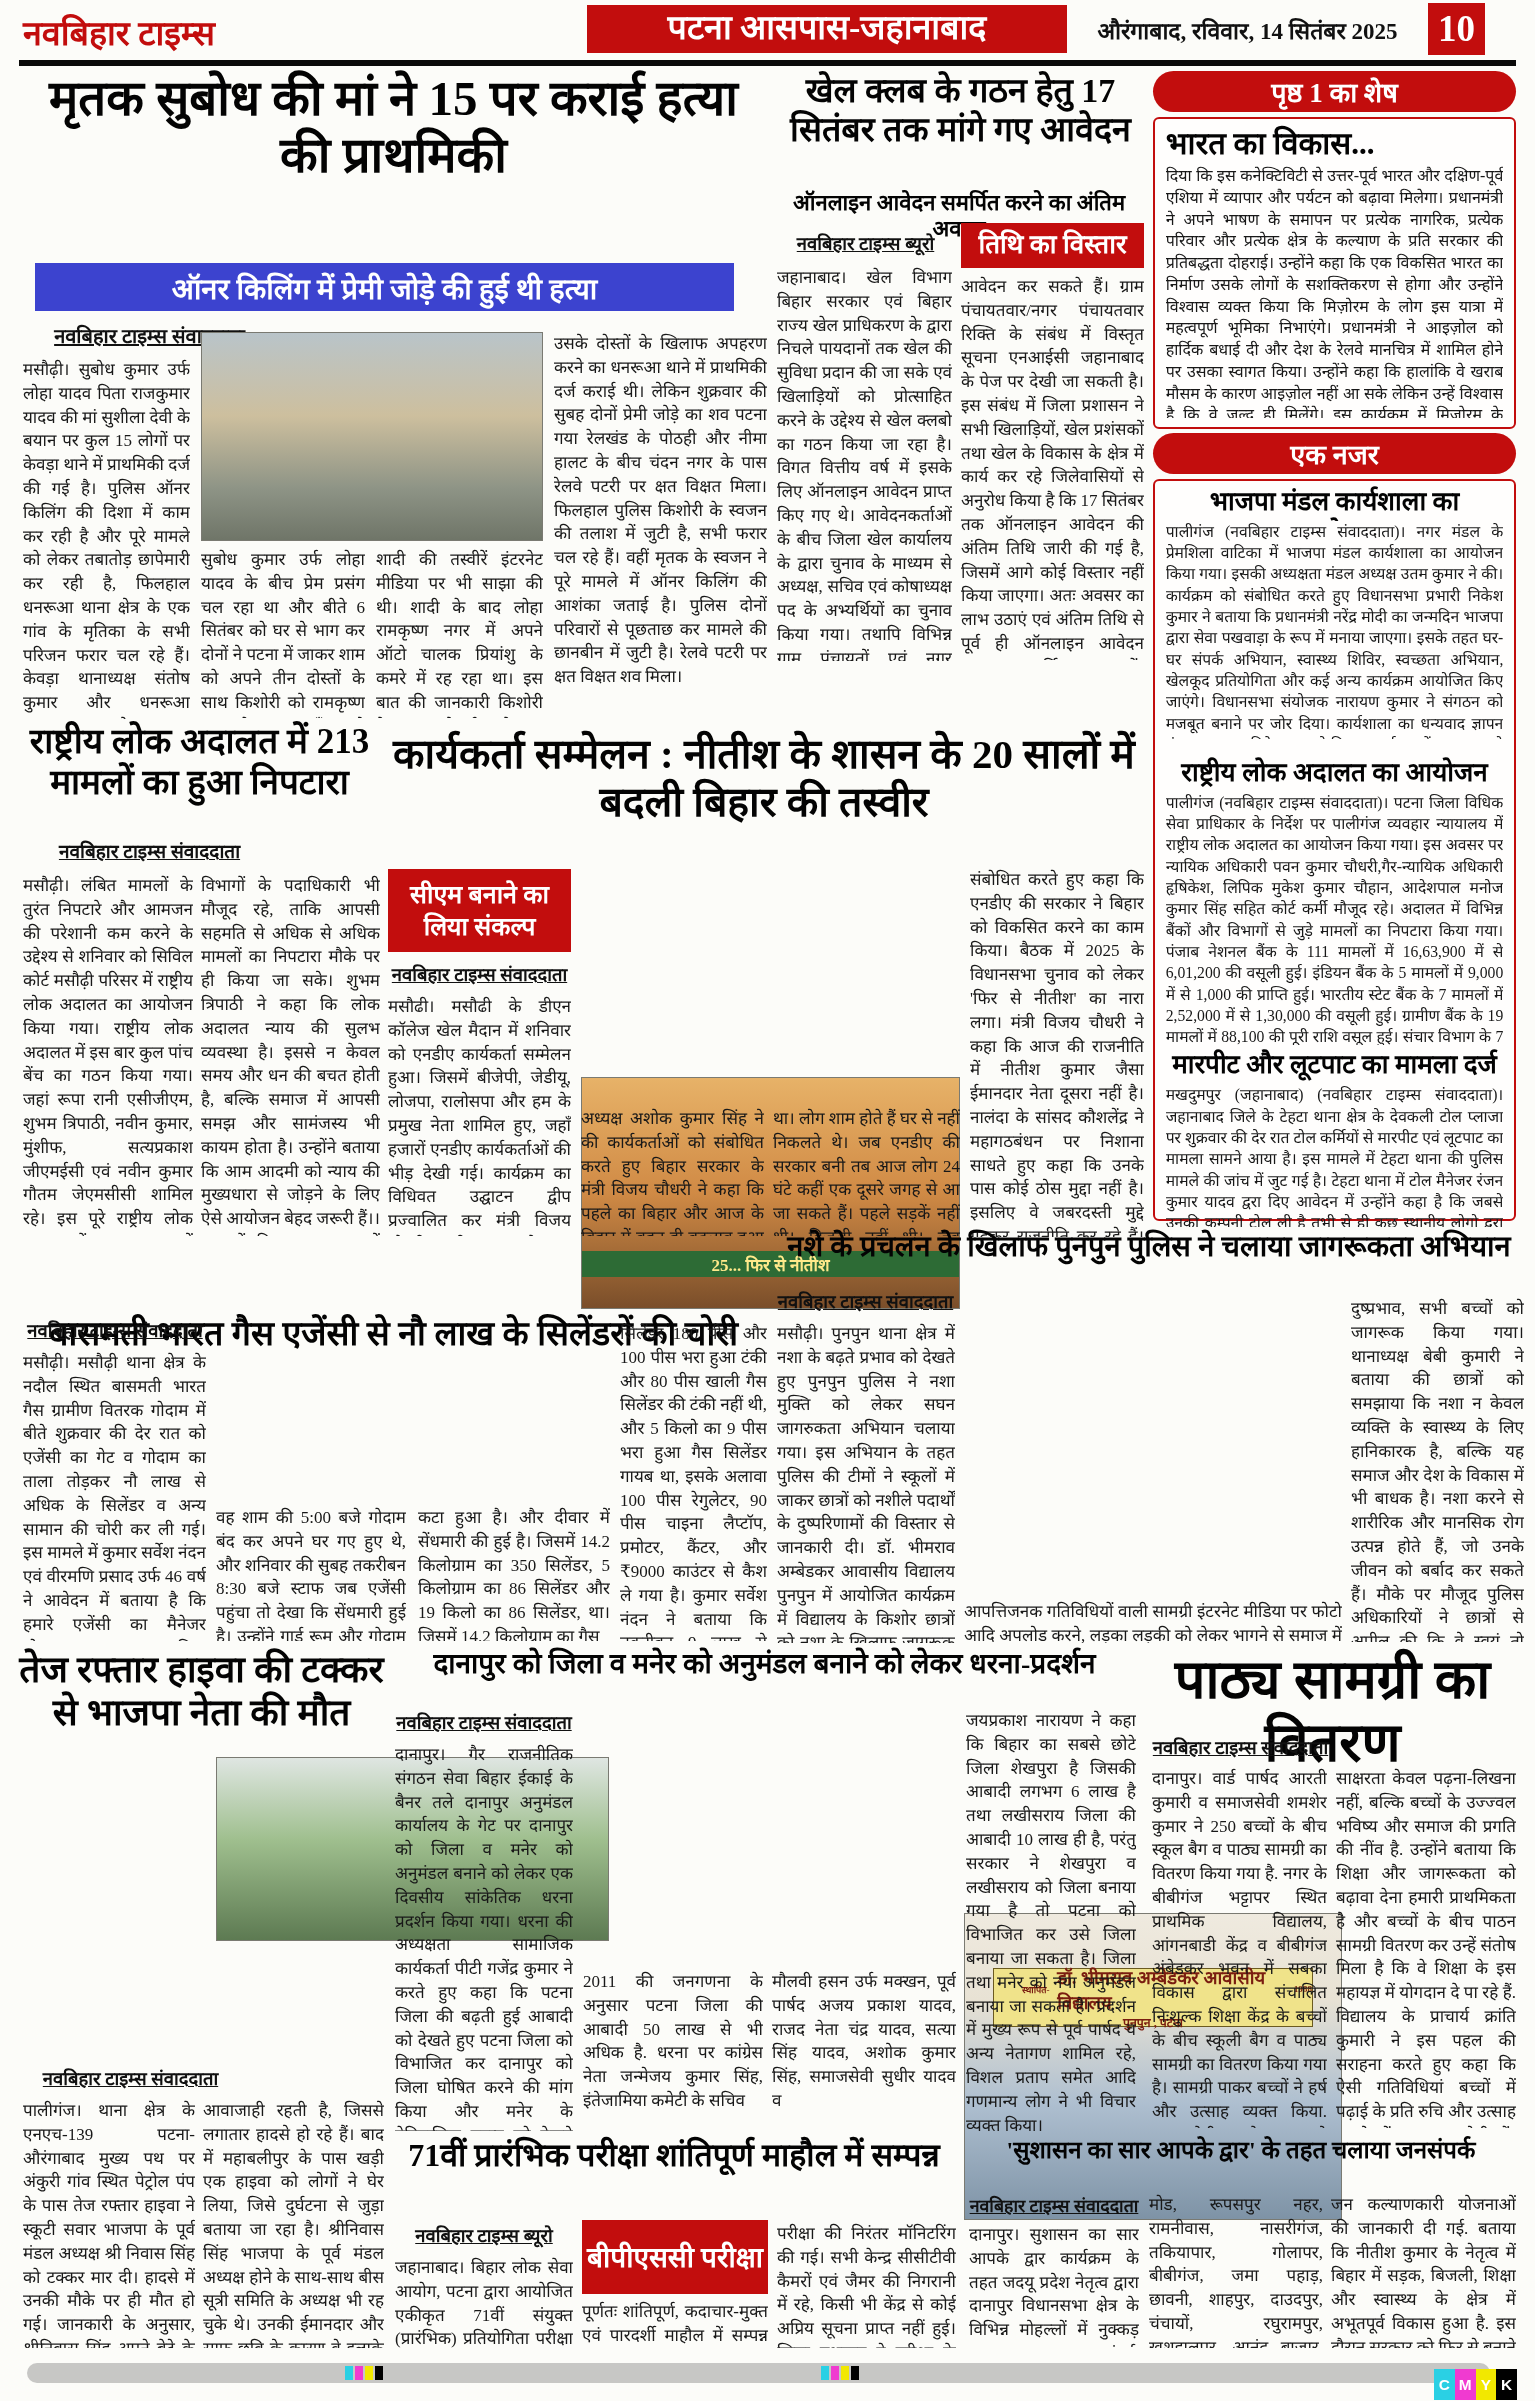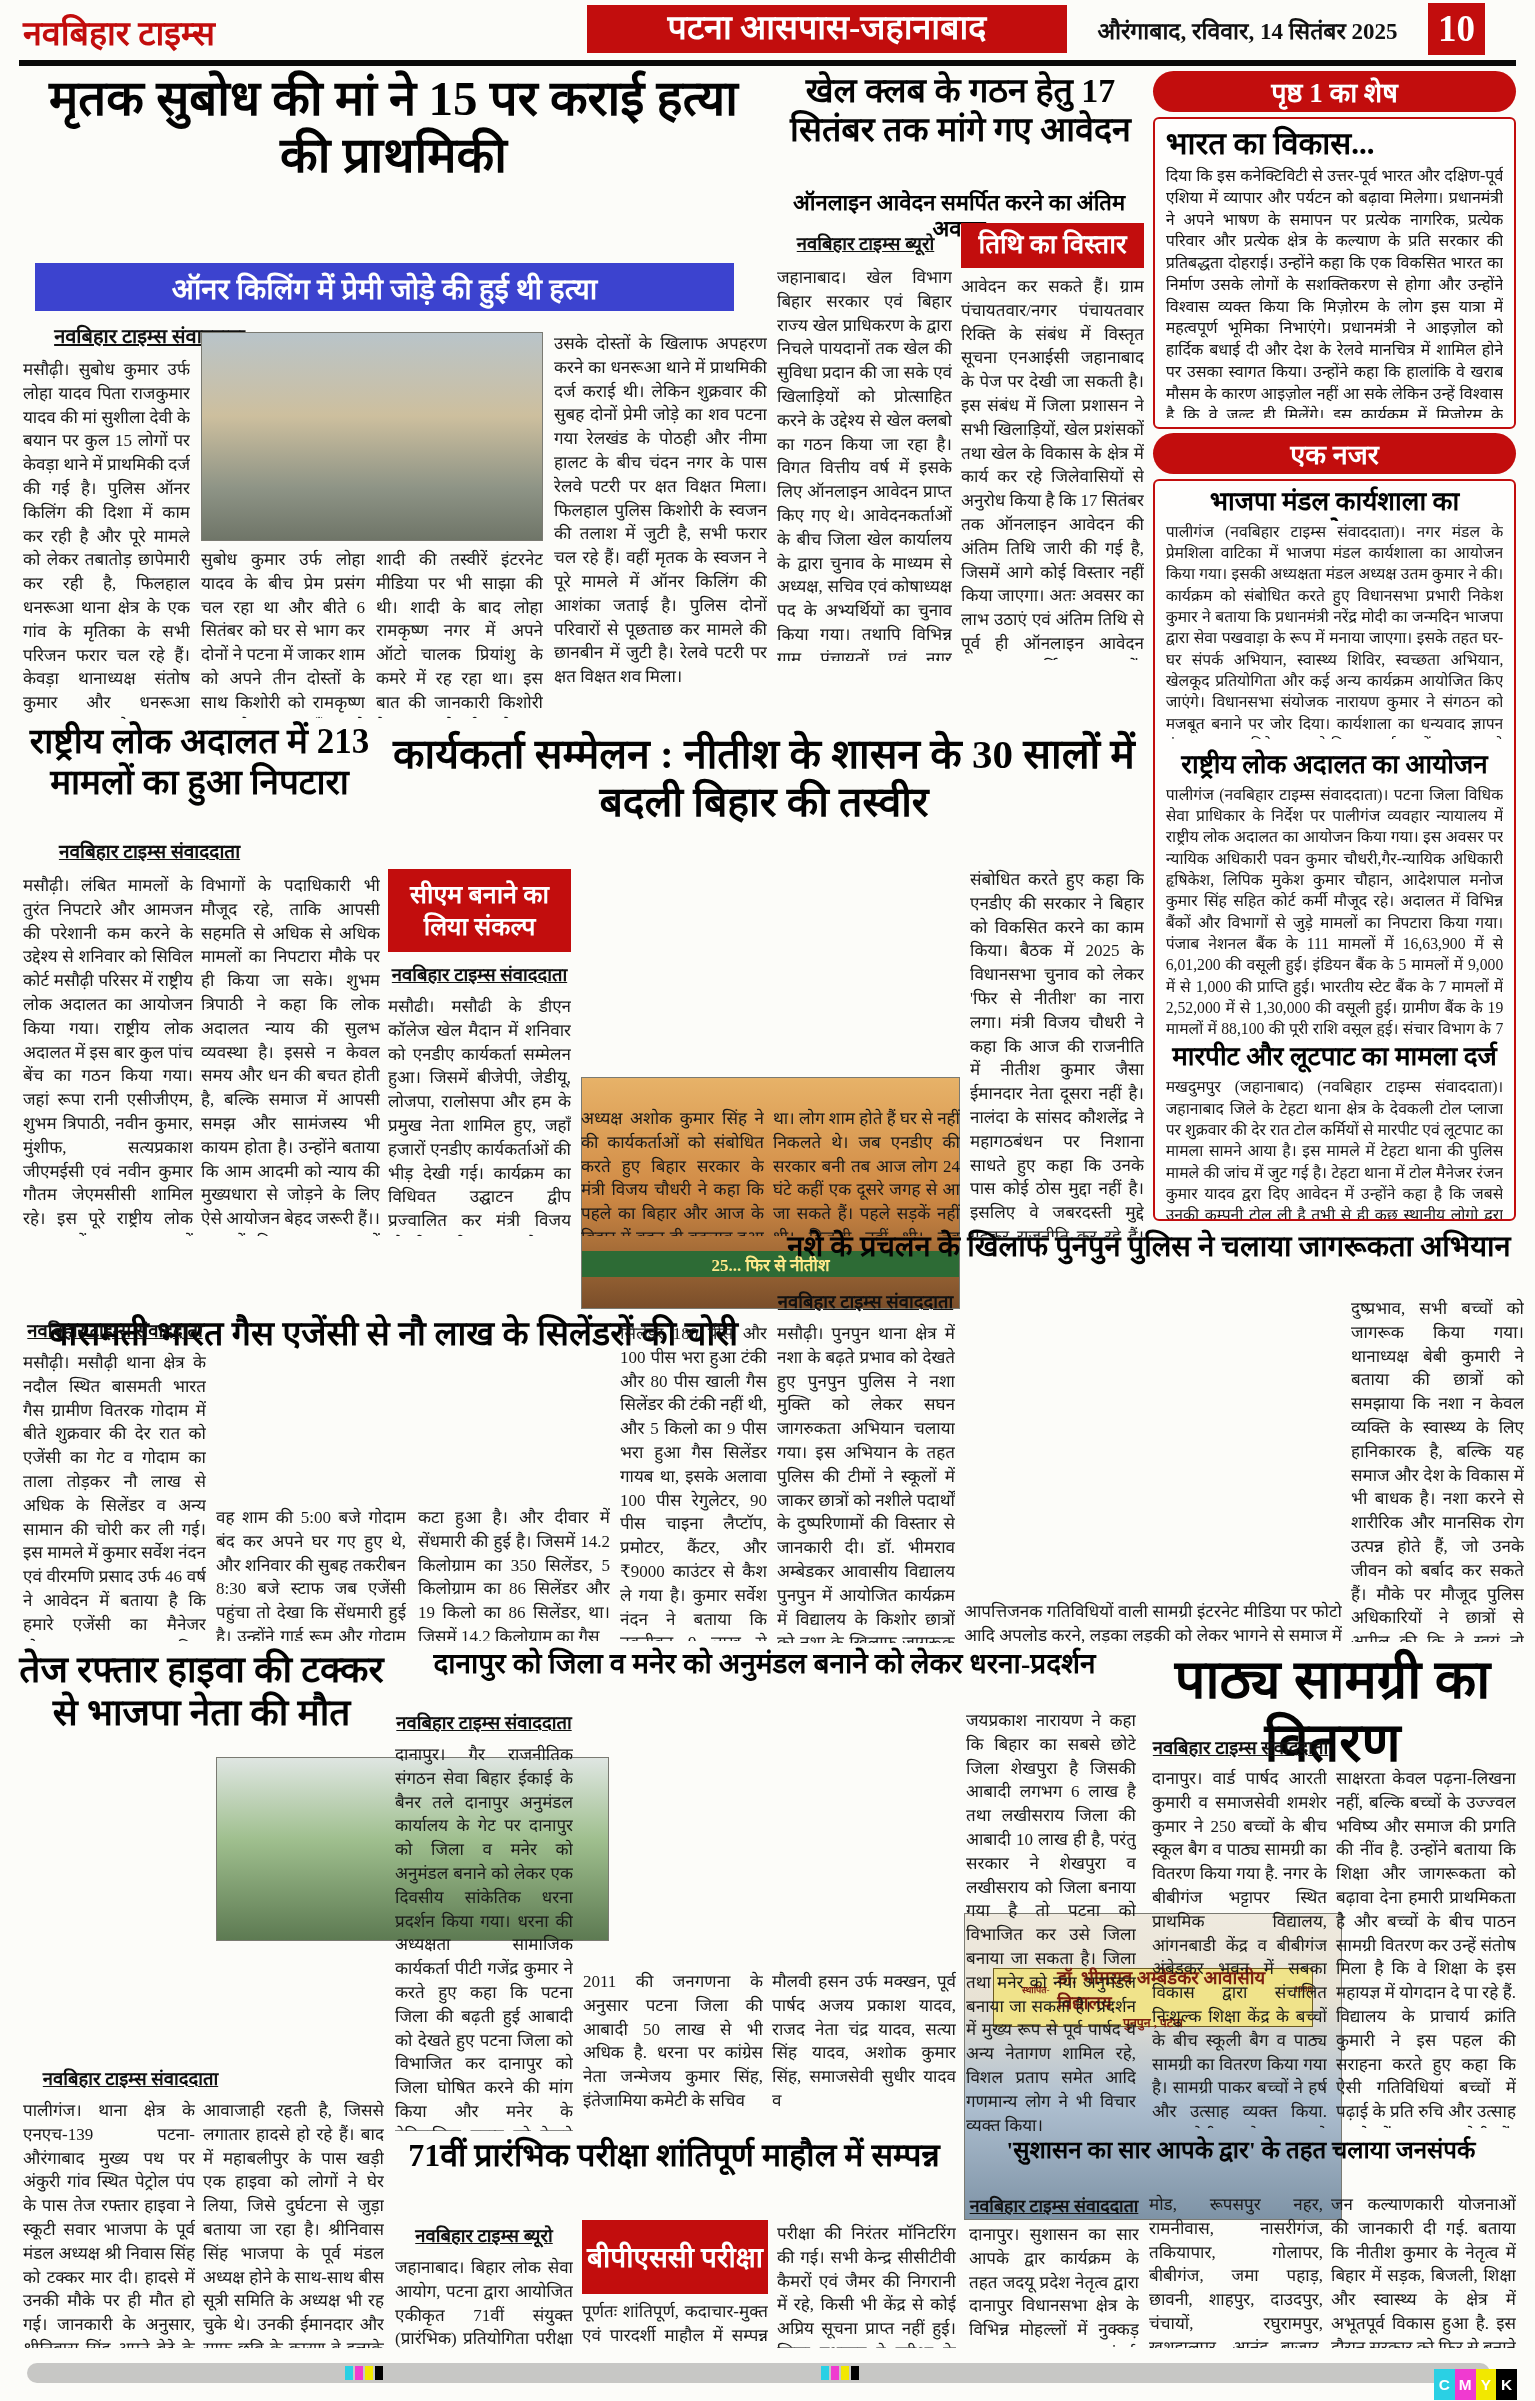--- a/index.html
+++ b/index.html
@@ -56,32 +56,32 @@
   <div class="abs redframe" style="left:1153px;top:117px;width:363px;height:312px;padding:6.1px 10.7px;">
     <div class="railhead" style="font-size:31px;text-align:left;height:40px;overflow:hidden;">भारत का विकास...</div>
     <div class="railbody" style="font-size:16px;height:253px;">दिया कि इस कनेक्टिविटी से उत्तर-पूर्व भारत और दक्षिण-पूर्व एशिया में व्यापार और पर्यटन को बढ़ावा मिलेगा। प्रधानमंत्री ने अपने भाषण के समापन पर प्रत्येक नागरिक, प्रत्येक परिवार और प्रत्येक क्षेत्र के कल्याण के प्रति सरकार की प्रतिबद्धता दोहराई। उन्होंने कहा कि एक विकसित भारत का निर्माण उसके लोगों के सशक्तिकरण से होगा और उन्होंने विश्वास व्यक्त किया कि मिज़ोरम के लोग इस यात्रा में महत्वपूर्ण भूमिका निभाएंगे। प्रधानमंत्री ने आइज़ोल को हार्दिक बधाई दी और देश के रेलवे मानचित्र में शामिल होने पर उसका स्वागत किया। उन्होंने कहा कि हालांकि वे खराब मौसम के कारण आइज़ोल नहीं आ सके लेकिन उन्हें विश्वास है कि वे जल्द ही मिलेंगे। इस कार्यक्रम में मिजोरम के राज्यपाल जनरल वी.के. सिंह, मुख्यमंत्री लालदुहोमा, केंद्रीय रेल एवं सूचना व प्रसारण मंत्री अश्विनी वैष्णव सहित अन्य गणमान्य व्यक्ति उपस्थित थे।</div>
   </div>
   <div class="abs redpill" style="left:1153px;top:433px;width:363px;height:41px;font-size:27px;">
       <span>एक नजर</span>
     </div>
   <div class="abs redframe" style="left:1153px;top:479px;width:363px;height:742px;padding:4.6px 10.7px;">
     <div class="railhead" style="font-size:26px;height:35px;overflow:hidden;">भाजपा मंडल कार्यशाला का आयोजन</div>
     <div class="railbody" style="font-size:15.7px;height:218px;">पालीगंज (नवबिहार टाइम्स संवाददाता)। नगर मंडल के प्रेमशिला वाटिका में भाजपा मंडल कार्यशाला का आयोजन किया गया। इसकी अध्यक्षता मंडल अध्यक्ष उतम कुमार ने की। कार्यक्रम को संबोधित करते हुए विधानसभा प्रभारी निकेश कुमार ने बताया कि प्रधानमंत्री नरेंद्र मोदी का जन्मदिन भाजपा द्वारा सेवा पखवाड़ा के रूप में मनाया जाएगा। इसके तहत घर-घर संपर्क अभियान, स्वास्थ्य शिविर, स्वच्छता अभियान, खेलकूद प्रतियोगिता और कई अन्य कार्यक्रम आयोजित किए जाएंगे। विधानसभा संयोजक नारायण कुमार ने संगठन को मजबूत बनाने पर जोर दिया। कार्यशाला का धन्यवाद ज्ञापन मंडल उपाध्यक्ष दिनेश गुप्ता ने किया। कार्यक्रम में मुख्य रूप से पूर्व विधायक राम जन्म शर्मा भाजपा नेता अशोक वर्मा रवींद्र रंजन,रवि गुप्ता, कर्ण गुप्ता सहित कई कार्यकर्ता मौजूद रहे।</div>
-    <div class="railhead" style="font-size:26px;height:35px;overflow:hidden;margin-top:10px;">राष्ट्रीय लोक अदालत का आयोजन</div>
+    <div class="railhead" style="font-size:26px;height:35px;overflow:hidden;margin-top:18px;">राष्ट्रीय लोक अदालत का आयोजन</div>
     <div class="railbody" style="font-size:15.7px;height:253px;">पालीगंज (नवबिहार टाइम्स संवाददाता)। पटना जिला विधिक सेवा प्राधिकार के निर्देश पर पालीगंज व्यवहार न्यायालय में राष्ट्रीय लोक अदालत का आयोजन किया गया। इस अवसर पर न्यायिक अधिकारी पवन कुमार चौधरी,गैर-न्यायिक अधिकारी हृषिकेश, लिपिक मुकेश कुमार चौहान, आदेशपाल मनोज कुमार सिंह सहित कोर्ट कर्मी मौजूद रहे। अदालत में विभिन्न बैंकों और विभागों से जुड़े मामलों का निपटारा किया गया। पंजाब नेशनल बैंक के 111 मामलों में 16,63,900 में से 6,01,200 की वसूली हुई। इंडियन बैंक के 5 मामलों में 9,000 में से 1,000 की प्राप्ति हुई। भारतीय स्टेट बैंक के 7 मामलों में 2,52,000 में से 1,30,000 की वसूली हुई। ग्रामीण बैंक के 19 मामलों में 88,100 की पूरी राशि वसूल हुई। संचार विभाग के 7 मामलों में 8,358 में से 7,344 की प्राप्ति हुई। इसके अलावा आपराधिक मामलों में से 4 में 1 मामले का निष्पादन किया गया। अधिकारियों ने बताया कि लोक अदालत के माध्यम से आम जनता को शीघ्र न्याय और आर्थिक राहत मिलती है, जिससे उन्हें काफी लाभ होता है।</div>
     <div class="railhead" style="font-size:26px;height:35px;overflow:hidden;margin-top:4.6px;">मारपीट और लूटपाट का मामला दर्ज</div>
     <div class="railbody" style="font-size:15.7px;height:143px;">मखदुमपुर (जहानाबाद) (नवबिहार टाइम्स संवाददाता)। जहानाबाद जिले के टेहटा थाना क्षेत्र के देवकली टोल प्लाजा पर शुक्रवार की देर रात टोल कर्मियों से मारपीट एवं लूटपाट का मामला सामने आया है। इस मामले में टेहटा थाना की पुलिस मामले की जांच में जुट गई है। टेहटा थाना में टोल मैनेजर रंजन कुमार यादव द्वरा दिए आवेदन में उन्होंने कहा है कि जबसे उनकी कम्पनी टोल ली है तभी से ही कुछ स्थानीय लोगो द्वरा उन्हें परेशान किया जा रहा है। इस संबंध में पूर्व में भी प्राथमिकी दर्ज की गई थी, वहीं शुक्रवार की देर रात कुछ लोगों द्वारा उनके टोल पर आकर मारपीट किया गया और वाहनों को बगैर टोल लिए भगा दिया गया।</div>
   </div>
 
   <div class="abs hl" style="left:19px;top:722px;width:361px;height:107px;font-size:35px;">राष्ट्रीय लोक अदालत में 213 मामलों का हुआ निपटारा</div>
   <div class="abs byline" style="left:23px;top:838px;width:253px;height:28px;font-size:19px;">नवबिहार टाइम्स संवाददाता</div>
   <div class="abs body" style="left:23px;top:874px;width:170px;height:362px;font-size:17px;">मसौढ़ी। लंबित मामलों के तुरंत निपटारे और आमजन की परेशानी कम करने के उद्देश्य से शनिवार को सिविल कोर्ट मसौढ़ी परिसर में राष्ट्रीय लोक अदालत का आयोजन किया गया। राष्ट्रीय लोक अदालत में इस बार कुल पांच बेंच का गठन किया गया। जहां रूपा रानी एसीजीएम, शुभम त्रिपाठी, नवीन कुमार, मुंशीफ, सत्यप्रकाश जीएमईसी एवं नवीन कुमार गौतम जेएमसीसी शामिल रहे। इस पूरे राष्ट्रीय लोक अदालत में कुल 213 मामलों का निपटारा किया गया, जिसमें बैंक से संबंधित 28 मामले का निष्पादन किया गया। इन बेंचों पर रेलवे, बैंक, बिजली, भूमि विवाद, पारिवारिक मामले और अन्य कई तरह के मामलों का समाधान किया जाएगा। न्यायिक अधिकारियों के साथ-साथ संबंधित</div>
   <div class="abs body" style="left:201px;top:874px;width:179px;height:362px;font-size:17px;">विभागों के पदाधिकारी भी मौजूद रहे, ताकि आपसी सहमति से अधिक से अधिक मामलों का निपटारा मौके पर ही किया जा सके। शुभम त्रिपाठी ने कहा कि लोक अदालत न्याय की सुलभ व्यवस्था है। इससे न केवल समय और धन की बचत होती है, बल्कि समाज में आपसी समझ और सामंजस्य भी कायम होता है। उन्होंने बताया कि आम आदमी को न्याय की मुख्यधारा से जोड़ने के लिए ऐसे आयोजन बेहद जरूरी हैं।।बता दें कि साल 2025 में राष्ट्रीय लोक अदालत का यह तीसरा आयोजन है। इससे पहले दो चरणों में हजारों मामलों का निष्पादन हो चुका है। अदालत</div>
 
-  <div class="abs hl" style="left:384px;top:731px;width:760px;height:132px;font-size:41px;">कार्यकर्ता सम्मेलन : नीतीश के शासन के 30 सालों में बदली बिहार की तस्वीर</div>
+  <div class="abs hl" style="left:384px;top:731px;width:760px;height:132px;font-size:41px;">कार्यकर्ता सम्मेलन : नीतीश के शासन के 20 सालों में बदली बिहार की तस्वीर</div>
   <div class="abs redbox" style="left:388px;top:869px;width:183px;height:83px;font-size:25px;padding:0 7.7px;">सीएम बनाने का लिया संकल्प</div>
   <div class="abs byline" style="left:388px;top:961px;width:183px;height:28px;font-size:18.4px;">नवबिहार टाइम्स संवाददाता</div>
   <div class="abs body" style="left:388px;top:995px;width:183px;height:241px;font-size:17px;">मसौढी। मसौढी के डीएन कॉलेज खेल मैदान में शनिवार को एनडीए कार्यकर्ता सम्मेलन हुआ। जिसमें बीजेपी, जेडीयू, लोजपा, रालोसपा और हम के प्रमुख नेता शामिल हुए, जहाँ हजारों एनडीए कार्यकर्ताओं की भीड़ देखी गई। कार्यक्रम का विधिवत उद्घाटन द्वीप प्रज्वालित कर मंत्री विजय चौधरी, मंत्री संजय शेरावत, सासंद कौशलेंद्र, पूर्व सांसद रामकृपाल एवं चंदेश्वर चंद्रवंशी ने संयुक्त रूप से किया ।कार्यक्रम की अध्यक्षता भाजपा के जिला ग्रामीण अध्यक्ष रजनीश कुमार ने किया। मंच संचालन जदयू जिला ग्रामीण</div>
   <div class="abs photo" style="left:581px;top:868px;width:379px;height:232px;background:linear-gradient(180deg,#e7b268 0%,#d08a45 50%,#7a4e2a 100%);">
     <div style="position:absolute;left:0;right:0;bottom:31px;height:26px;background:#2d6b35;color:#ffe98a;font-weight:700;font-size:17px;display:flex;align-items:center;justify-content:center;text-align:right;">25... फिर से नीतीश</div>
   </div>
   <div class="abs body" style="left:581px;top:1107px;width:183px;height:129px;font-size:17px;">अध्यक्ष अशोक कुमार सिंह ने की कार्यकर्ताओं को संबोधित करते हुए बिहार सरकार के मंत्री विजय चौधरी ने कहा कि पहले का बिहार और आज के बिहार में बहुत ही बदलाव हुआ है। एनडीए की सरकार में हम लोग अपने आप को बिहार को विकसित बनाने का काम किए हैं। उन्होंने कहा कि 1990 के दशक में जंगल राज</div>
   <div class="abs body" style="left:773px;top:1107px;width:187px;height:129px;font-size:17px;">था। लोग शाम होते हैं घर से नहीं निकलते थे। जब एनडीए की सरकार बनी तब आज लोग 24 घंटे कहीं एक दूसरे जगह से आ जा सकते हैं। पहले सड़कें नहीं थी। बिजली नहीं थी। जब हमारी एनडीए की सरकार बनी तब घर-घर बिजली पहुंचाई गई। हर गांव-गांव की सड़के बनाई गई। भाजपा के मंत्री संजय सेरावत ने सभा को</div>
   <div class="abs body" style="left:970px;top:868px;width:174px;height:369px;font-size:17px;">संबोधित करते हुए कहा कि एनडीए की सरकार ने बिहार को विकसित करने का काम किया। बैठक में 2025 के विधानसभा चुनाव को लेकर 'फिर से नीतीश' का नारा लगा। मंत्री विजय चौधरी ने कहा कि आज की राजनीति में नीतीश कुमार जैसा ईमानदार नेता दूसरा नहीं है। नालंदा के सांसद कौशलेंद्र ने महागठबंधन पर निशाना साधते हुए कहा कि उनके पास कोई ठोस मुद्दा नहीं है। इसलिए वे जबरदस्ती मुद्दे गढ़कर राजनीति कर रहे हैं। कार्यक्रम में एमएलसी रवींद्र सिंह, पूर्व विधान पार्षद वाल्मीकि सिंह, महादलित आयोग के सदस्य अजीत चौधरी, रूबेल रविदास, लोजपा के जिला अध्यक्ष चंदन कुमार, पूर्व एमएलसी राजू यादव समेत हजारों लोग शामिल रहे।</div>
 

